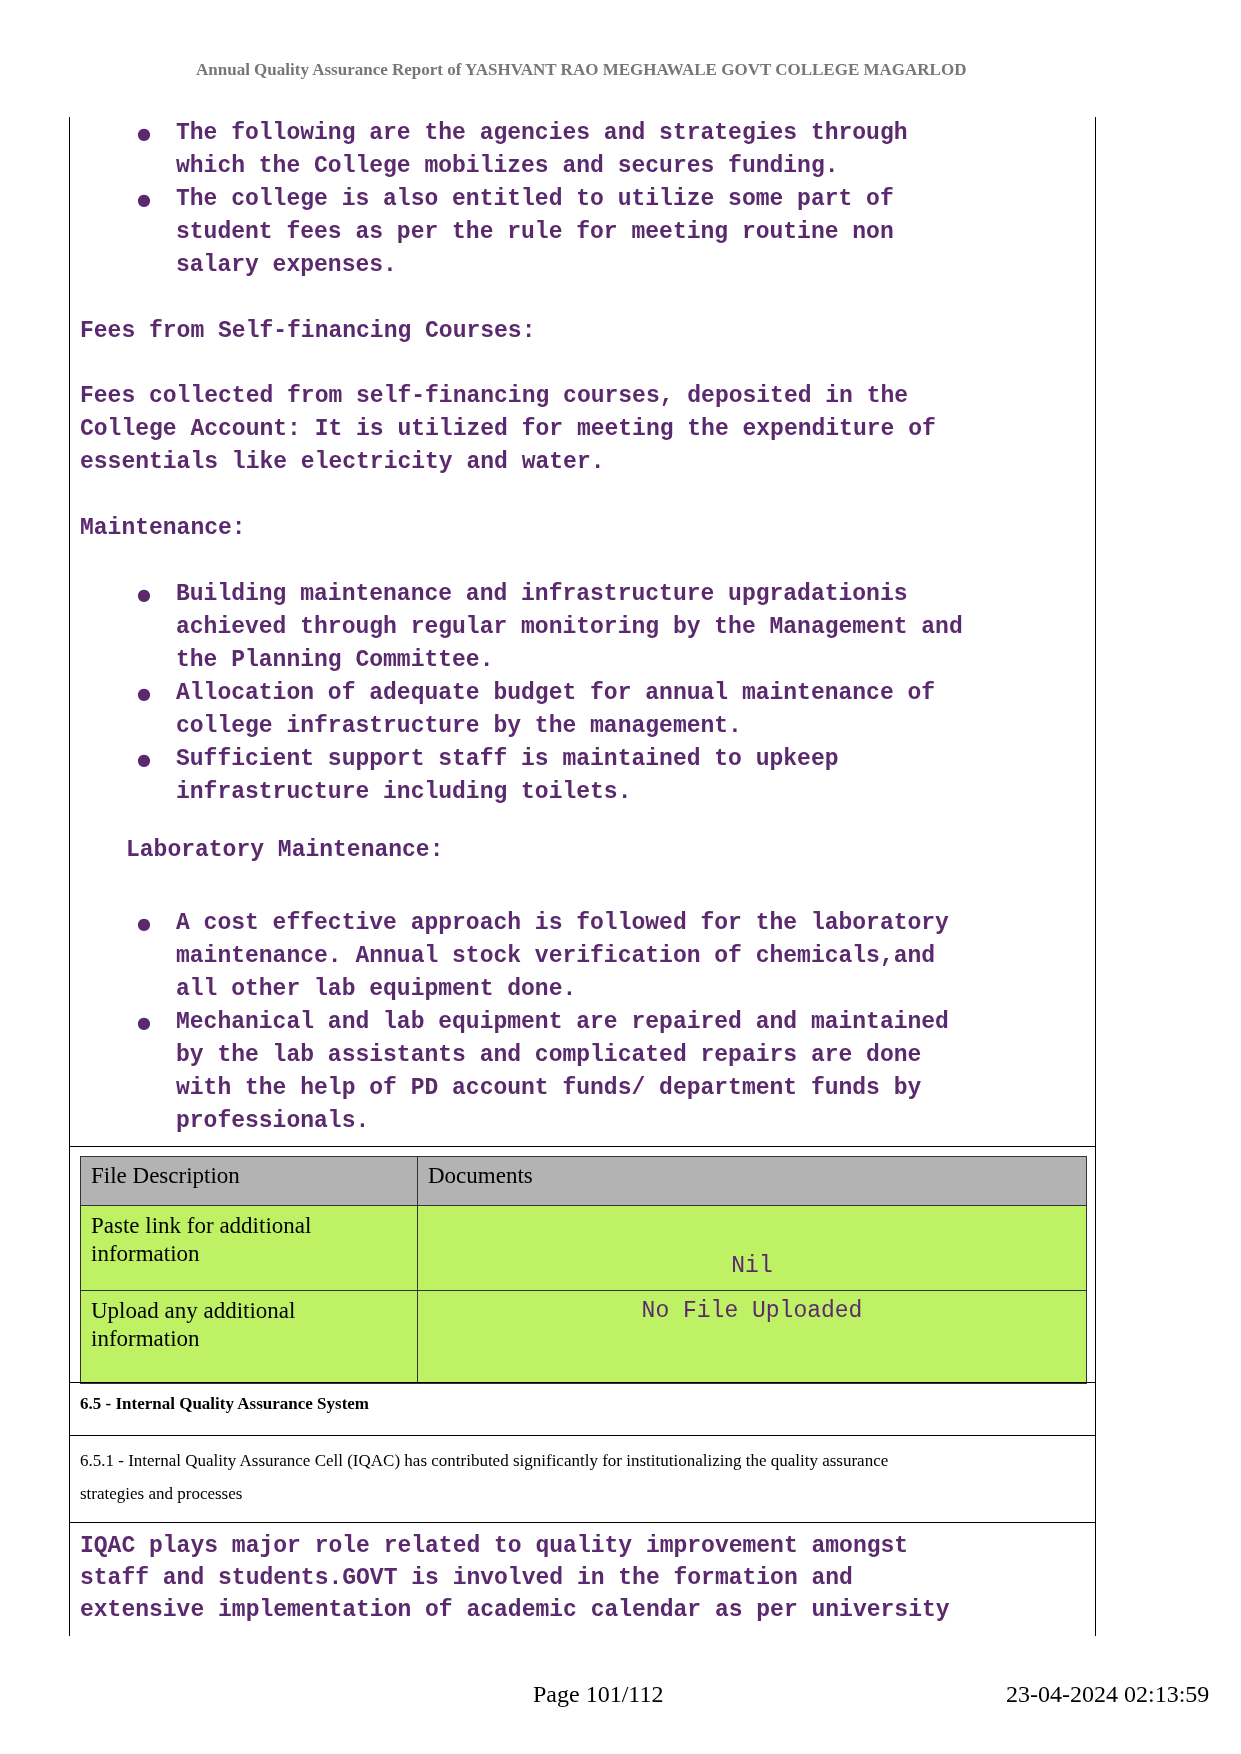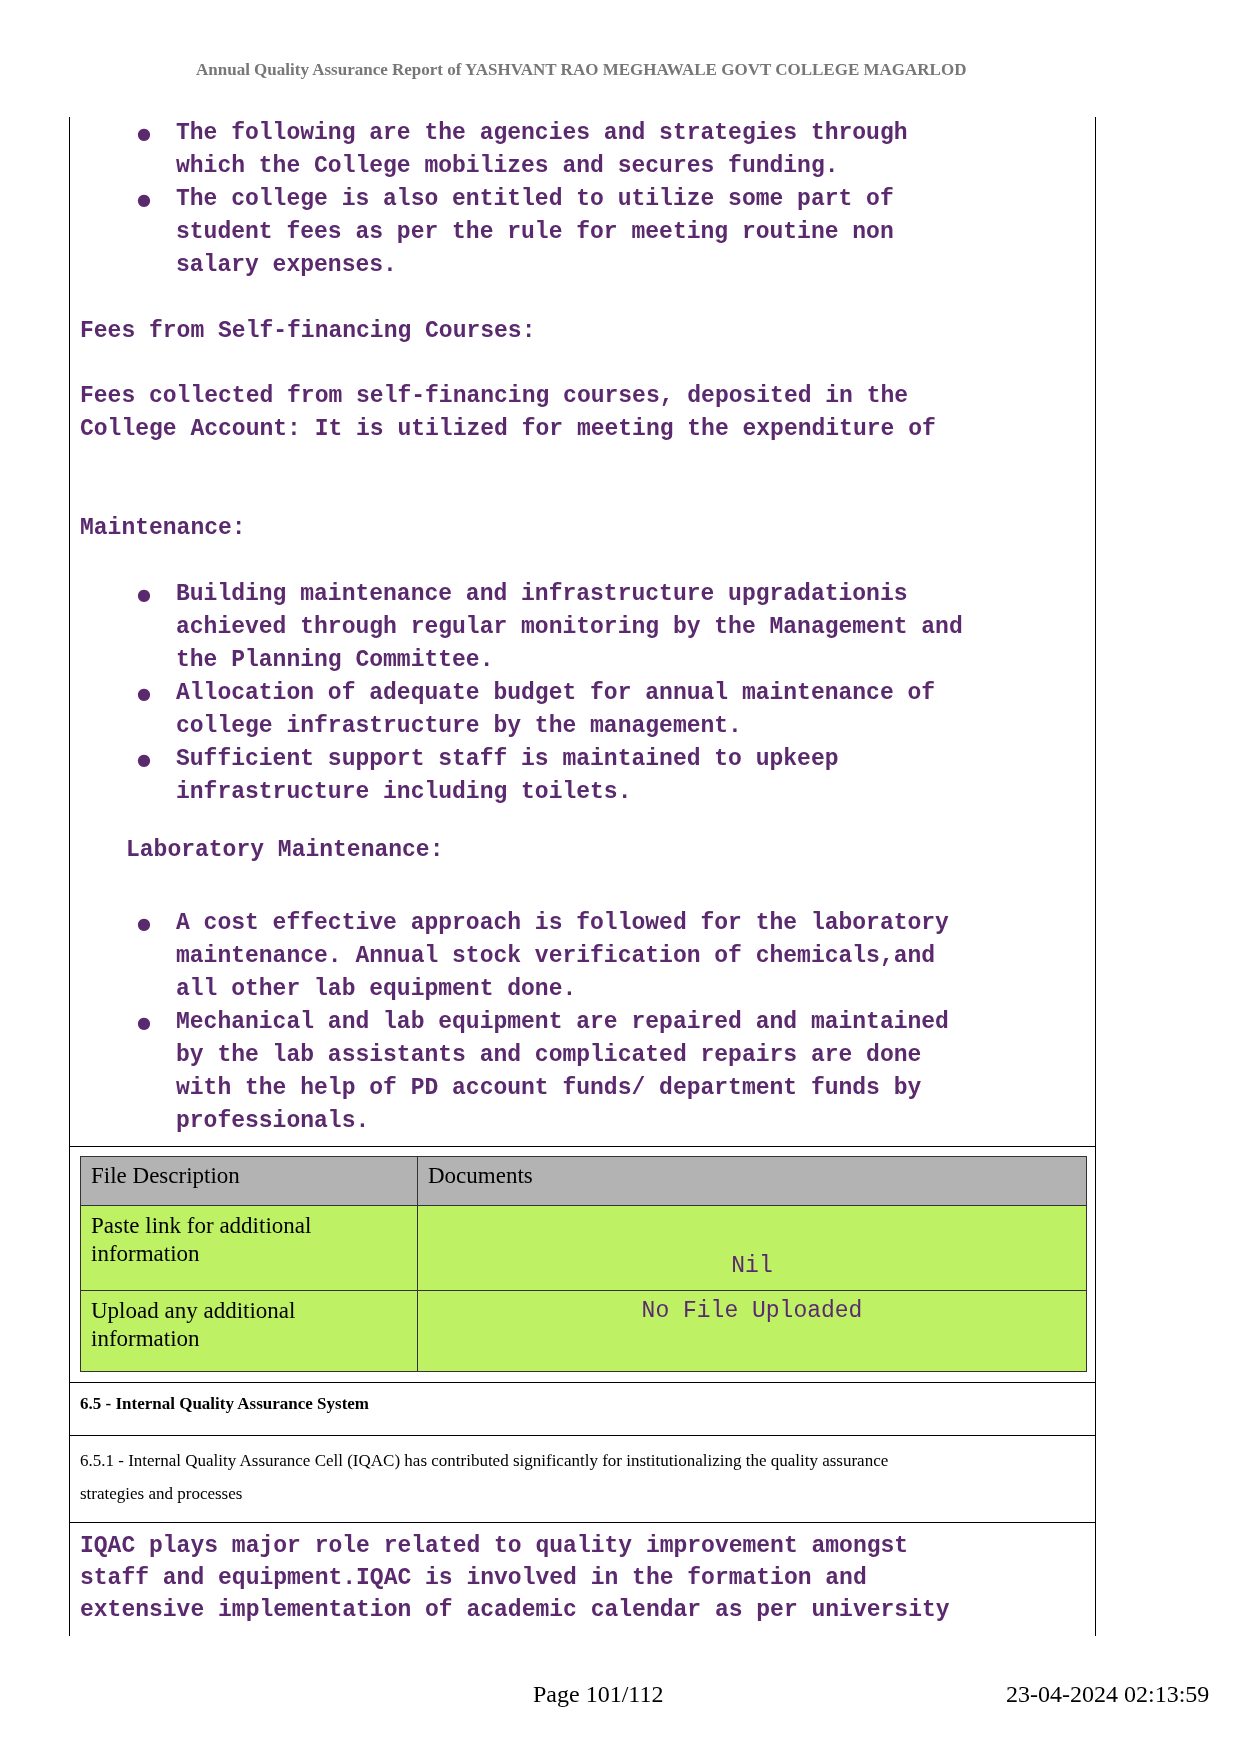--- a/index.html
+++ b/index.html
@@ -51,20 +51,21 @@
     <li><span class="dot">●</span><span>The following are the agencies and strategies through
 which the College mobilizes and secures funding.</span></li>
     <li><span class="dot">●</span><span>The college is also entitled to utilize some part of
 student fees as per the rule for meeting routine non
 salary expenses.</span></li>
   </ul>
 
   <div class="para mono" style="top:198px;">Fees from Self-financing Courses:</div>
   <div class="para mono" style="top:263px;">Fees collected from self-financing courses, deposited in the</div>
   <div class="para mono" style="top:296px;">College Account: It is utilized for meeting the expenditure of</div>
+  <div class="para mono" style="top:329px;">essentials like electricity and water.</div>
 
   <div class="para mono" style="top:395px;">Maintenance:</div>
   <ul class="bullets mono" style="top:461px;">
     <li><span class="dot">●</span><span>Building maintenance and infrastructure upgradationis
 achieved through regular monitoring by the Management and
 the Planning Committee.</span></li>
     <li><span class="dot">●</span><span>Allocation of adequate budget for annual maintenance of
 college infrastructure by the management.</span></li>
     <li><span class="dot">●</span><span>Sufficient support staff is maintained to upkeep
 infrastructure including toilets.</span></li>
@@ -86,31 +87,31 @@
   <table class="files">
     <tbody>
         <tr>
       <th class="col1">File Description</th>
       <th>Documents</th>
     </tr>
     <tr style="height:85px;">
       <td class="col1">Paste link for additional information</td>
       <td class="doc mono" style="vertical-align:bottom; padding-bottom:10px;">Nil</td>
     </tr>
-    <tr style="height:81px;">
+    <tr style="height:93px;">
       <td class="col1">Upload any additional information</td>
       <td class="doc mono">No File Uploaded</td>
     </tr>
   </tbody>
     </table>
 
   <div class="hline" style="top:1265px;"></div>
   <div class="para serif" style="top:1277px; font-weight:bold;">6.5 - Internal Quality Assurance System</div>
   <div class="hline" style="top:1318px;"></div>
   <div class="serif" style="position:absolute; left:10px; top:1327px; width:860px; line-height:33px;">6.5.1 - Internal Quality Assurance Cell (IQAC) has contributed significantly for institutionalizing the quality assurance strategies and processes</div>
   <div class="hline" style="top:1405px;"></div>
   <div class="para mono" style="top:1413px;">IQAC plays major role related to quality improvement amongst</div>
-  <div class="para mono" style="top:1445px;">staff and equipment.IQAC is involved in the formation and</div>
+  <div class="para mono" style="top:1445px;">staff and students.GOVT is involved in the formation and</div>
   <div class="para mono" style="top:1477px;">extensive implementation of academic calendar as per university</div>
 </div>
 
 <div class="footer" style="left:533px; top:1681px;">Page 101/112</div>
 <div class="footer" style="left:1006px; top:1681px;">23-04-2024 02:13:59</div>
 
 </body></html>

